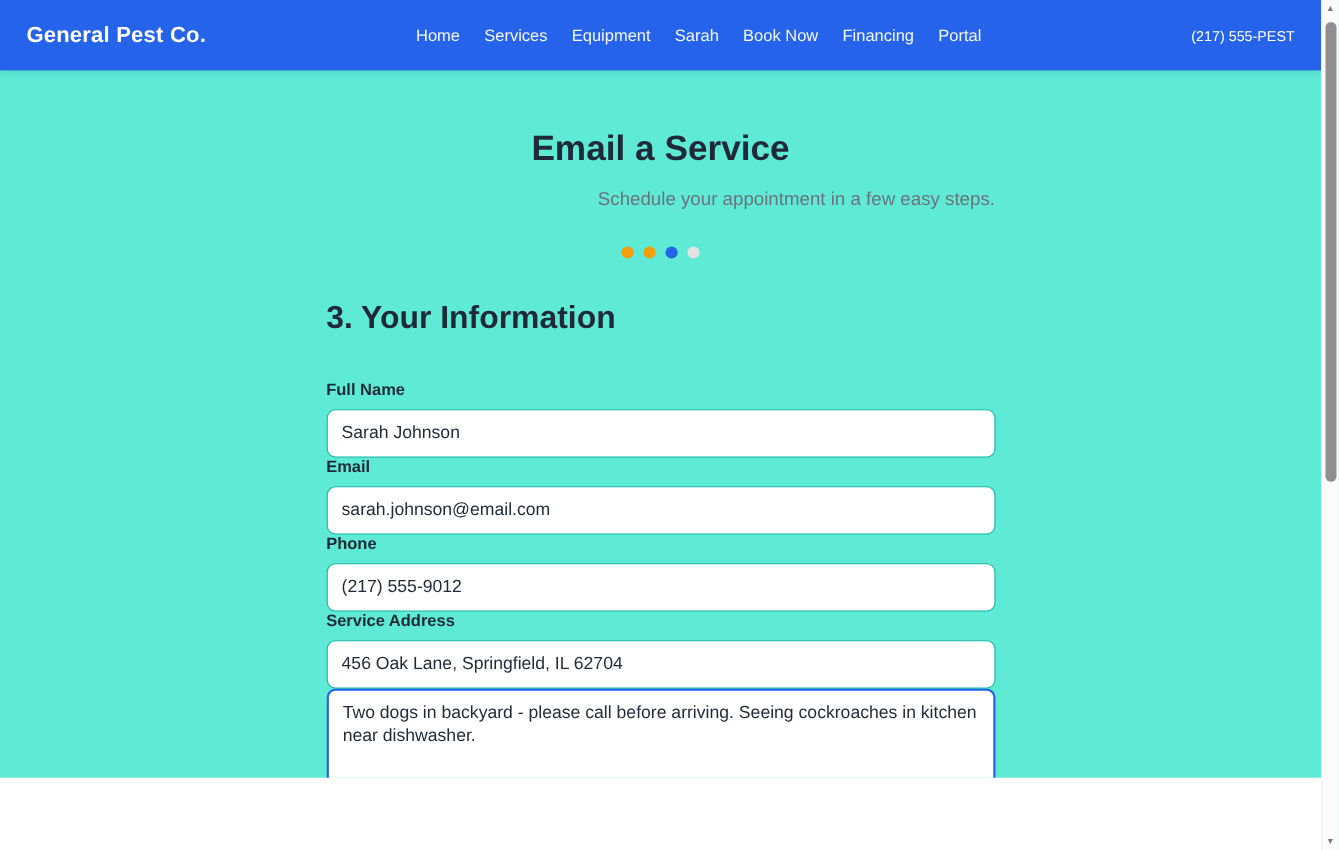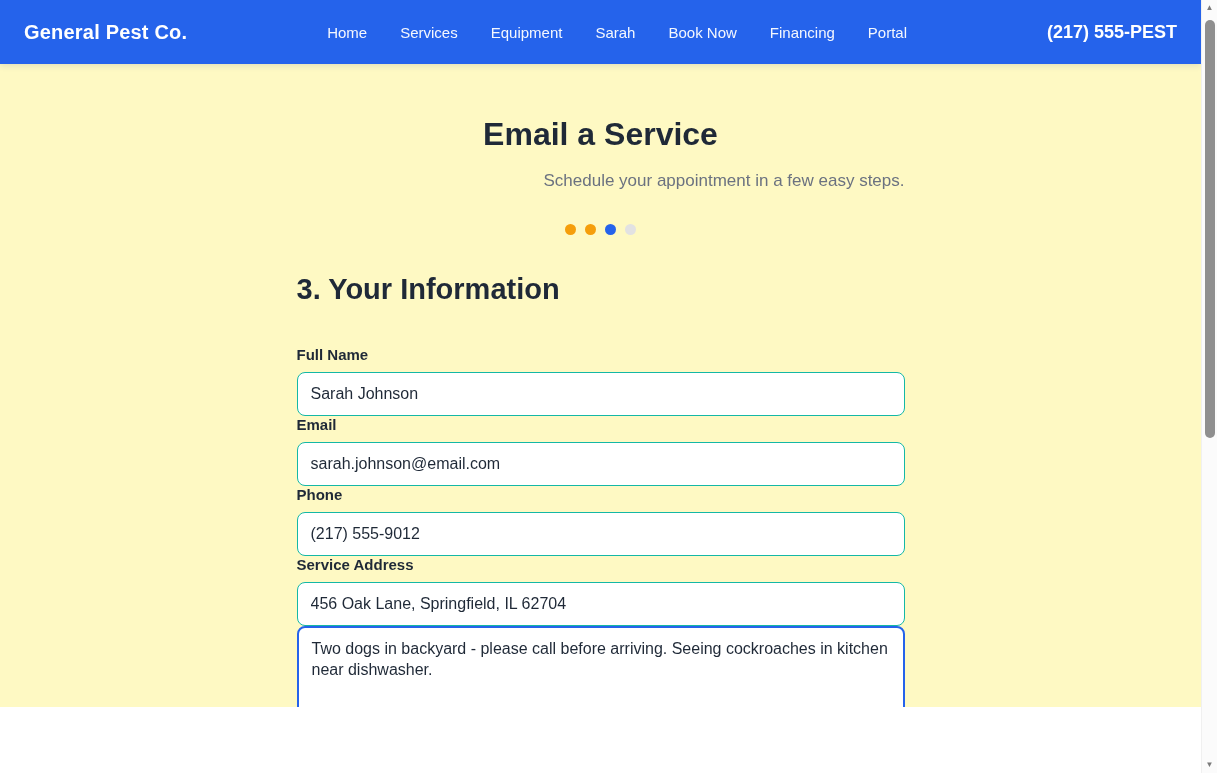--- a/index.html
+++ b/index.html
@@ -8,53 +8,53 @@
     width: 1217px; height: 773px;
     overflow: hidden;
     background: #ffffff;
     font-family: "Liberation Sans", sans-serif;
     position: relative;
   }
   .page {
     position: absolute; left: 0; top: 0;
     width: 1201px; height: 707px;
     overflow: hidden;
-    background: #fef9c3;
+    background: #5eead4;
   }
   
   .navbar {
     height: 64px;
     background: #2563eb;
     display: flex;
     align-items: center;
     padding: 0 24px;
     color: #ffffff;
     box-shadow: 0 2px 6px rgba(30,58,138,0.12);
   }
   .brand {
     font-size: 20px;
     font-weight: bold;
     letter-spacing: 0.2px;
     white-space: nowrap;
   }
   .nav-links {
     display: flex;
-    gap: 33px;
+    gap: 22px;
     margin: 0 auto;
   }
   .nav-links a {
     color: rgba(255,255,255,0.95);
     font-size: 15px;
     text-decoration: none;
     white-space: nowrap;
     cursor: pointer;
   }
   .nav-phone {
-    font-size: 18px;
-    font-weight: bold;
+    font-size: 13px;
+    font-weight: normal;
     white-space: nowrap;
   }
   
   .content {
     width: 608px;
     margin: 0 auto;
     padding-top: 52px;
   }
   .page-title {
     margin: 0;

